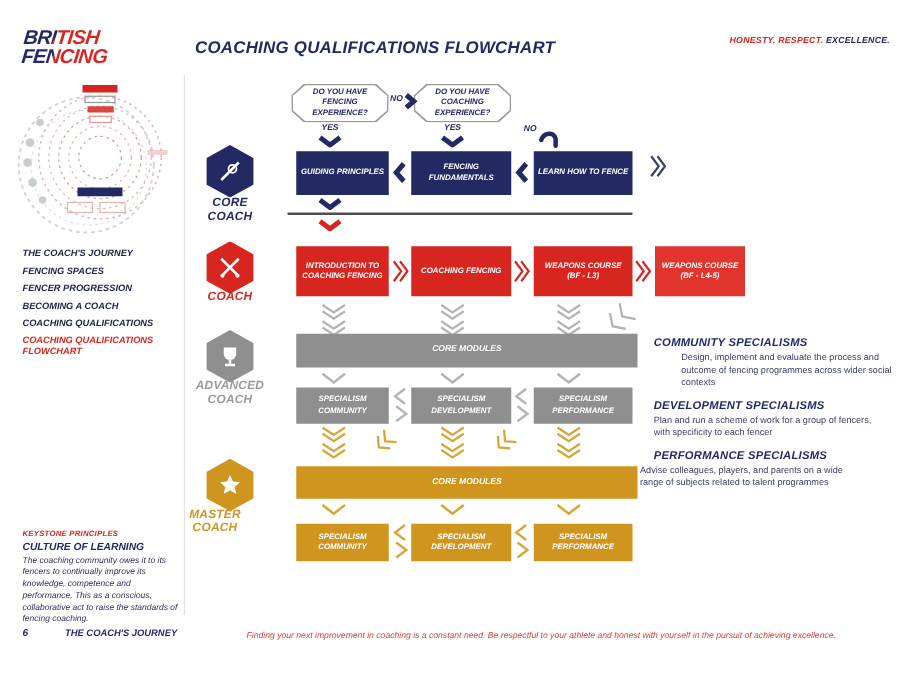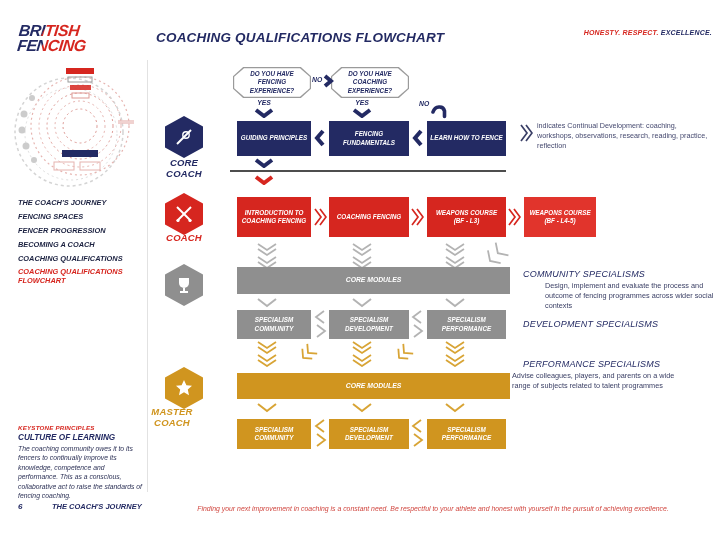--- a/index.html
+++ b/index.html
@@ -48,21 +48,21 @@
           font-size:6.3px; font-weight:bold; font-style:italic; color:#232a63; line-height:1.3; padding:0 5px; }
   .yn { position:absolute; font-size:6.8px; font-weight:bold; font-style:italic; color:#232a63; }
 
   .tier { position:absolute; text-align:center; font-weight:bold; font-style:italic;
           font-size:9.5px; line-height:1.12; letter-spacing:0.2px; }
   .hex { position:absolute; width:38px; height:42px; display:flex; align-items:center; justify-content:center;
          clip-path:polygon(50% 0,100% 25%,100% 75%,50% 100%,0 75%,0 25%); }
 
   .sep { position:absolute; background:#4d4d4d; }
   .cdnote { left:537px; top:121px; width:172px; font-size:7.2px; color:#44486e; line-height:1.42; }
-  .ititle { position:absolute; font-size:9px; font-weight:normal; font-style:italic; color:#232a63; letter-spacing:0.2px; }
+  .ititle { position:absolute; font-size:9px; font-weight:bold; font-style:italic; color:#232a63; letter-spacing:0.2px; }
   .ibody { position:absolute; width:186px; font-size:7.3px; color:#3c4166; line-height:1.35; }
   .rot45 { transform:rotate(45deg); }
   svg { display:block; }
 </style>
 </head>
 <body>
 
 <div class="page">
 
   <div class="abs logo">
@@ -160,21 +160,20 @@
     </svg>
   <div class="sep" style="left:230px;top:170px;width:276px;height:1.5px"></div>
   <svg class="abs" style="left:254px;top:175px" width="20" height="10">
     <polyline points="2,2 10,8 18,2" fill="none" stroke="#d6261f" stroke-width="4"></polyline>
     </svg>
 
   <svg class="abs" style="left:519px;top:123px" width="14" height="20">
     <polyline points="2,2 8,10 2,18" fill="none" stroke="#3a3f66" stroke-width="1.7"></polyline>
     <polyline points="7,2 13,10 7,18" fill="none" stroke="#3a3f66" stroke-width="1.7"></polyline>
     </svg>
-  <div class="abs cdnote">indicates Continual Development: coaching, workshops, observations, research, reading, practice, reflection</div>
 
   <div class="hex" style="left:165px;top:193px;background:#d6261f">
     <svg width="22" height="22">
       <line x1="4" y1="18" x2="18" y2="4" stroke="#fff" stroke-width="2"></line>
       <line x1="4" y1="4" x2="18" y2="18" stroke="#fff" stroke-width="2"></line>
       <circle cx="5" cy="17.5" r="1.6" fill="#fff"></circle>
         <circle cx="17" cy="17.5" r="1.6" fill="#fff"></circle>
       </svg>
   </div>
   <div class="tier" style="left:151px;top:233px;width:66px;color:#d6261f">COACH</div>
@@ -218,20 +217,21 @@
     <polyline points="2,14 11,20 20,14" fill="none" stroke="#b3b3b3" stroke-width="1.8"></polyline>
     </svg>
 
   <div class="hex" style="left:165px;top:264px;background:#8f8f8f">
     <svg width="20" height="20">
       <path d="M5,3 h10 v5 a5,5 0 0 1 -10 0 z" fill="#fff"></path>
       <rect x="9" y="13" width="2" height="3" fill="#fff"></rect>
       <rect x="6" y="16" width="8" height="2" fill="#fff"></rect>
       </svg>
   </div>
+  <div class="tier" style="left:147px;top:304px;width:74px;color:#9a9a9a">ADVANCED COACH</div>
   <div class="fbox gray-bg barbox" style="left:237px;top:267px;width:273px;height:27px">CORE MODULES</div>
   <svg class="abs" style="left:256px;top:297px" width="22" height="12">
     <polyline points="2,2 11,9 20,2" fill="none" stroke="#b3b3b3" stroke-width="2"></polyline>
     </svg>
   <svg class="abs" style="left:351px;top:297px" width="22" height="12">
     <polyline points="2,2 11,9 20,2" fill="none" stroke="#b3b3b3" stroke-width="2"></polyline>
     </svg>
   <svg class="abs" style="left:444px;top:297px" width="22" height="12">
     <polyline points="2,2 11,9 20,2" fill="none" stroke="#b3b3b3" stroke-width="2"></polyline>
     </svg>
@@ -298,16 +298,17 @@
   <div class="fbox gold-bg" style="left:329px;top:419px;width:80px;height:30px">SPECIALISM DEVELOPMENT</div>
   <svg class="abs" style="left:408px;top:418px" width="19" height="30">
     <polyline points="13,2 5,8 13,14" fill="none" stroke="#d8a435" stroke-width="1.8"></polyline>
     <polyline points="6,16 14,22 6,28" fill="none" stroke="#d8a435" stroke-width="1.8"></polyline>
     </svg>
   <div class="fbox gold-bg" style="left:427px;top:419px;width:79px;height:30px">SPECIALISM PERFORMANCE</div>
 
   <div class="ititle" style="left:523px;top:269px">COMMUNITY SPECIALISMS</div>
   <div class="ibody" style="left:545px;top:281px">Design, implement and evaluate the process and outcome of fencing programmes across wider social contexts</div>
   <div class="ititle" style="left:523px;top:319px">DEVELOPMENT SPECIALISMS</div>
+  <div class="ibody" style="left:523px;top:331px">Plan and run a scheme of work for a group of fencers, with specificity to each fencer</div>
   <div class="ititle" style="left:523px;top:359px">PERFORMANCE SPECIALISMS</div>
   <div class="ibody" style="left:512px;top:371px;width:180px">Advise colleagues, players, and parents on a wide range of subjects related to talent programmes</div>
 
 </div>
 
 </body></html>

